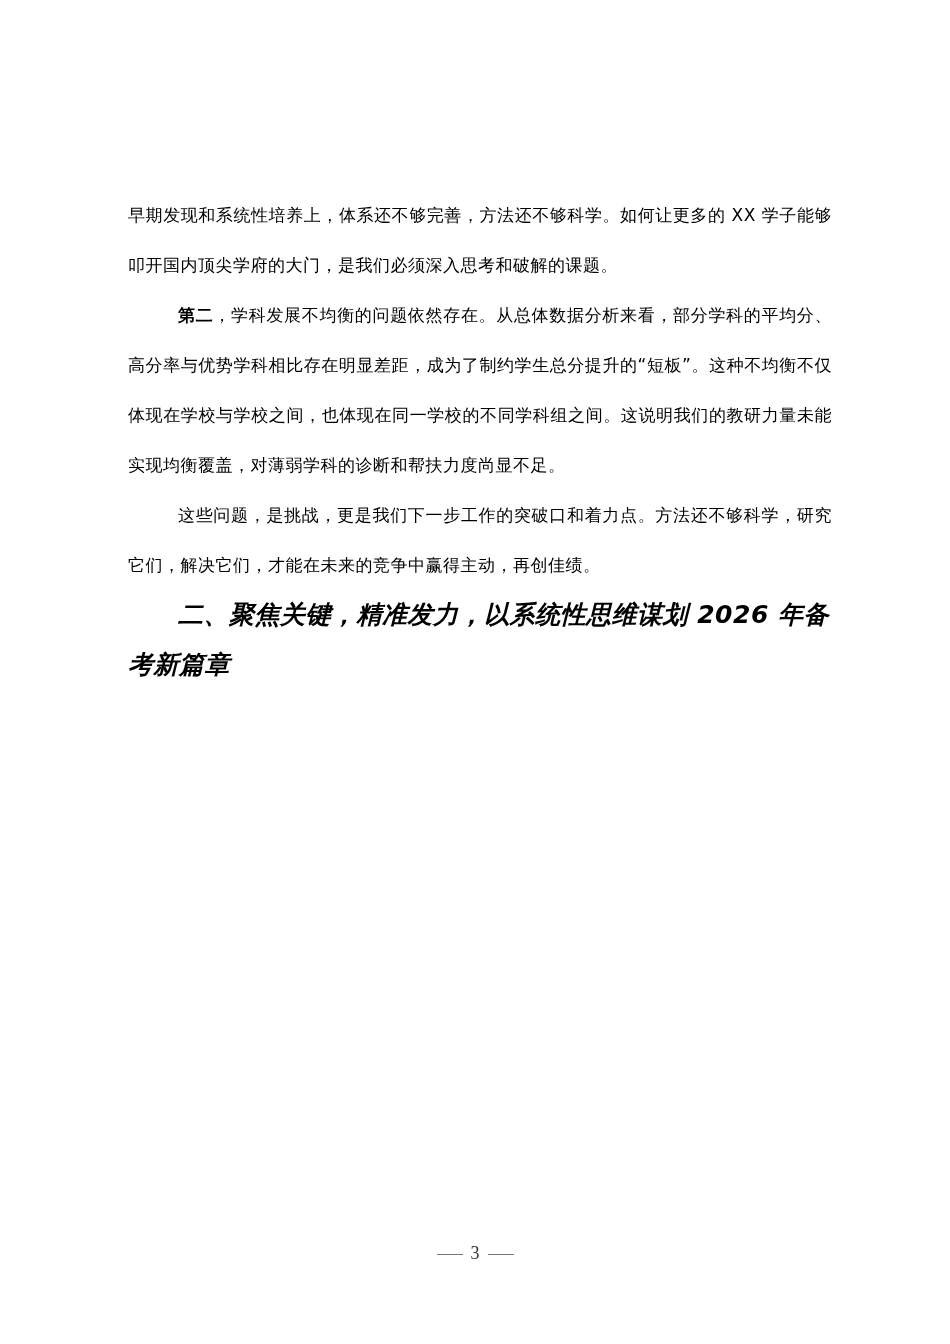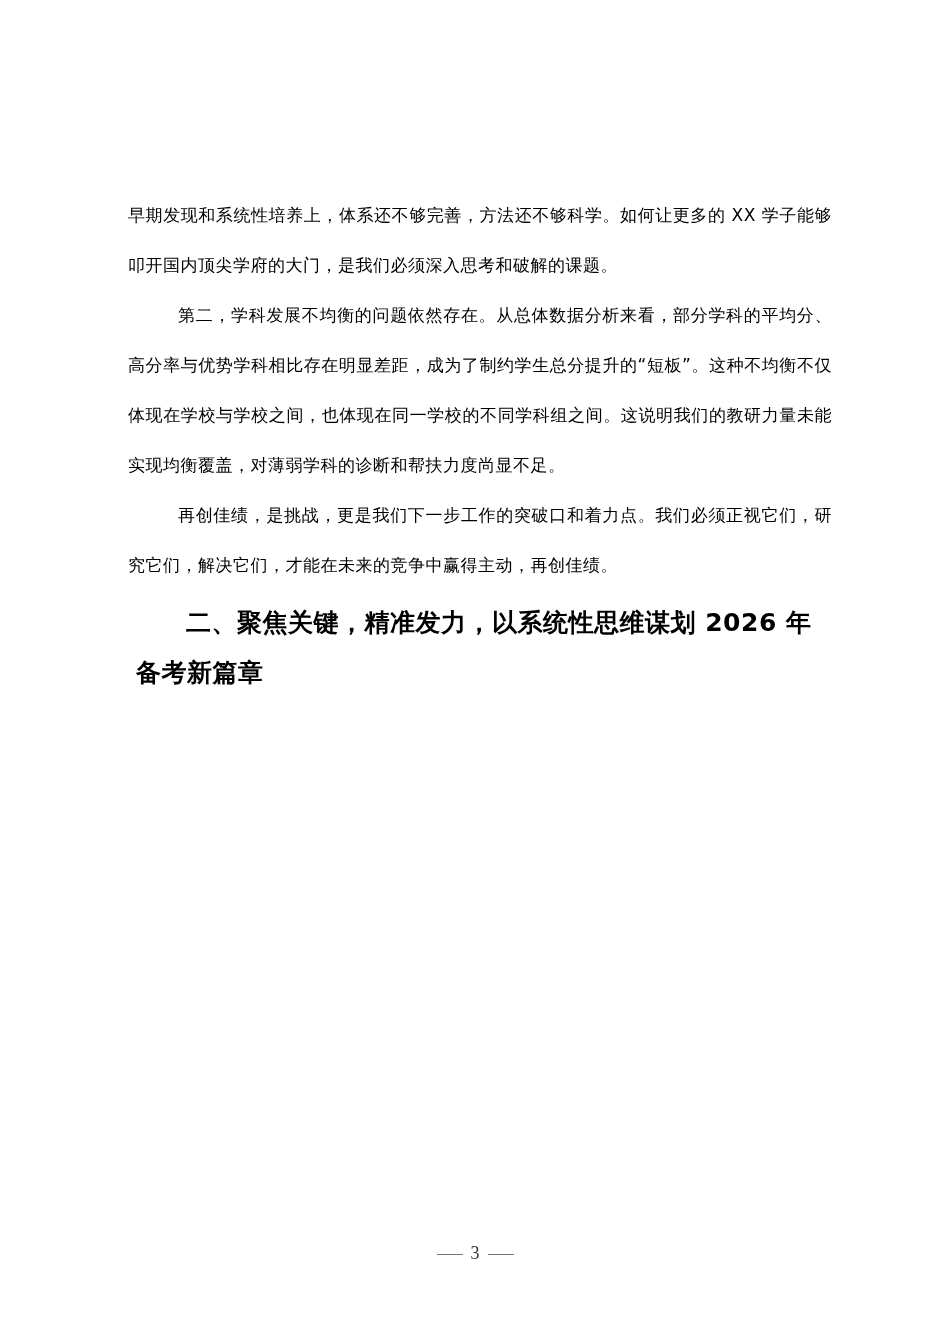--- a/index.html
+++ b/index.html
@@ -2,35 +2,35 @@
 <html><head>
 <meta charset="utf-8">
 <style>
   html, body { margin: 0; padding: 0; background: #ffffff; }
   body { width: 950px; height: 1344px; position: relative; overflow: hidden;
          font-family: "DejaVu Sans", "Liberation Sans", sans-serif; color: #000; }
   .page { position: absolute; left: 128px; top: 190px; width: 704px; }
   .p { font-size: 17px; line-height: 50px; letter-spacing: 0.5px; margin: 0;
        text-align: justify; text-align-last: left; }
   .indent { text-indent: 50px; }
-  .b { font-weight: normal; }
-  .heading { font-weight: bold; font-size: 25px; line-height: 50px; margin: 8px; text-indent: 50px; letter-spacing: 0.5px; }
+  .b { font-weight: bold; }
+  .heading { font-weight: bold; font-size: 25px; line-height: 50px; margin: 0; text-indent: 50px; letter-spacing: 0.5px; font-style: italic; }
   .footer { position: absolute; top: 1243px; left: 0; width: 950px; text-align: center;
             font-family: "Liberation Serif", serif; font-size: 18px; color: #333; }
   .dash { display: inline-block; width: 26px; height: 1px; background: #777; vertical-align: middle; margin: 0 8px; }
 </style>
 </head>
 <body>
 
 <div class="page">
   <p class="p">早期发现和系统性培养上，体系还不够完善，方法还不够科学。如何让更多的 XX 学子能够叩开国内顶尖学府的大门，是我们必须深入思考和破解的课题。</p>
 
   <p class="p indent"><span class="b">第二</span><span>，学科发展不均衡的问题依然存在。从总体数据分析来看，部分学科的平均分、高分率与优势学科相比存在明显差距，成为了制约学生总分提升的“短板”。这种不均衡不仅体现在学校与学校之间，也体现在同一学校的不同学科组之间。这说明我们的教研力量未能实现均衡覆盖，对薄弱学科的诊断和帮扶力度尚显不足。</span></p>
 
 
-  <p class="p indent">再创佳绩，是挑战，更是我们下一步工作的突破口和着力点。我们必须正视它们，研究它们，解决它们，才能在未来的竞争中赢得主动，再创佳绩。</p>
+  <p class="p indent">这些问题，是挑战，更是我们下一步工作的突破口和着力点。方法还不够科学，研究它们，解决它们，才能在未来的竞争中赢得主动，再创佳绩。</p>
 
   <p class="heading">二、聚焦关键，精准发力，以系统性思维谋划 2026 年备考新篇章</p>
 </div>
 
 <div class="footer">
   <span class="dash"></span><span>3</span><span class="dash"></span>
 </div>
 
 </body></html>

